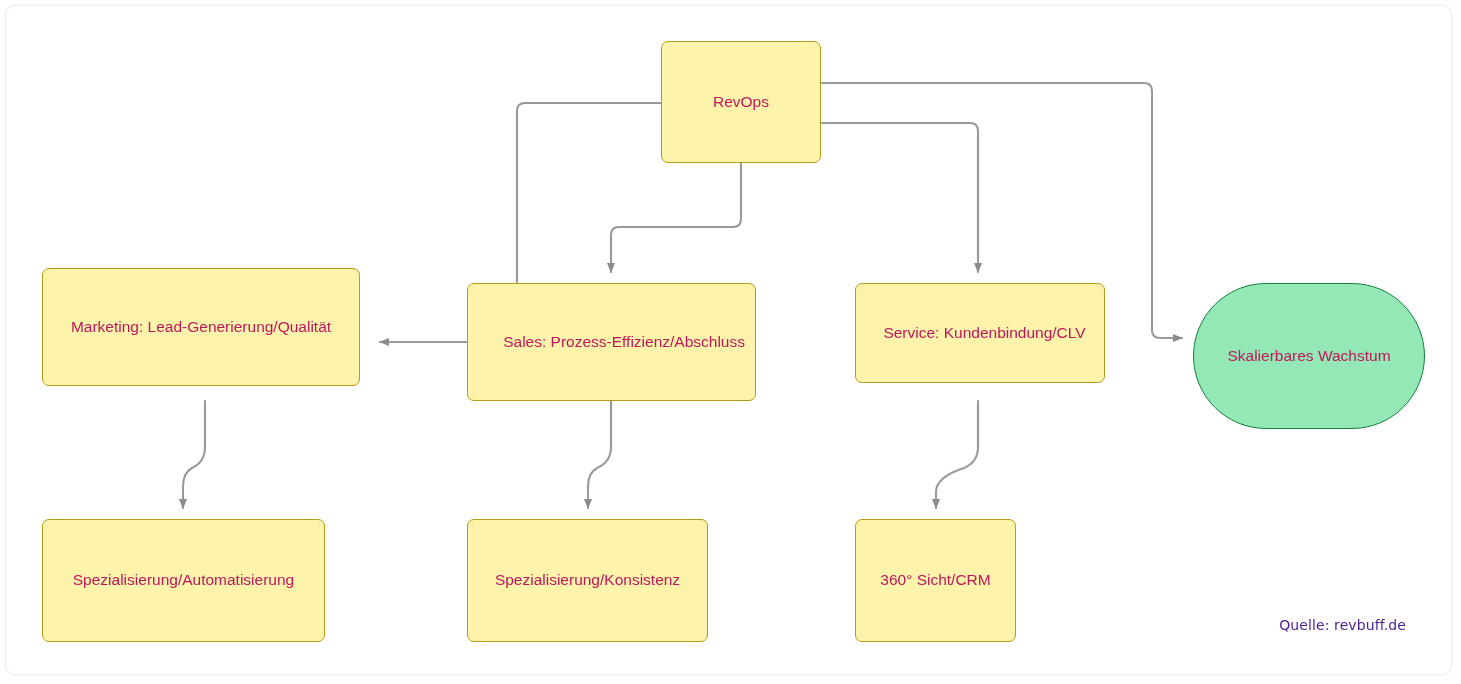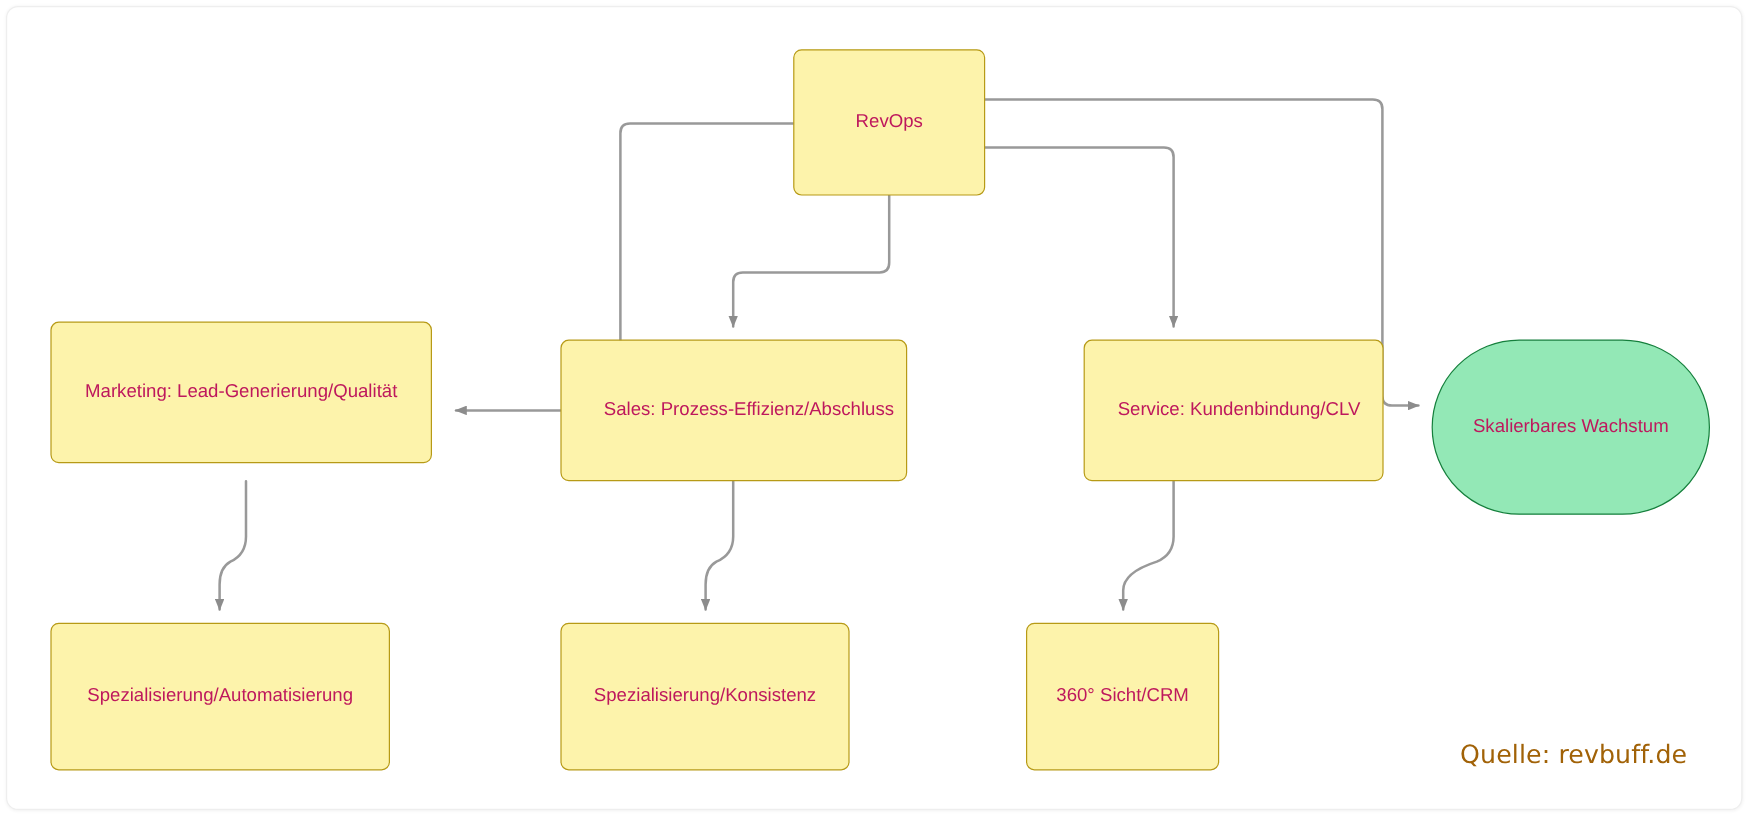--- a/index.html
+++ b/index.html
@@ -63,22 +63,22 @@
   }
   .node-label {
     pointer-events: none;
     white-space: nowrap;
   }
   #source-note {
     position: absolute;
     right: 55px;
     top: 617px;
     font-family: "DejaVu Sans", sans-serif;
-    font-size: 21px;
-    color: #a16207;
+    font-size: 14px;
+    color: #4c1d95;
     letter-spacing: 0.1px;
   }
 </style>
 </head>
 <body>
 
 <div id="canvas">
 
   <div id="card"></div>
 
@@ -114,21 +114,21 @@
   </div>
 
   <div class="node" id="node-marketing" style="left:42px; top:268px; width:318px; height:118px;">
     <span class="node-label">Marketing: Lead-Generierung/Qualität</span>
   </div>
 
   <div class="node" id="node-sales" style="left:467px; top:283px; width:289px; height:118px;justify-content:flex-end;">
     <span class="node-label">Sales: Prozess-Effizienz/Abschluss</span>
   </div>
 
-  <div class="node" id="node-service" style="left:903px; top:283px; width:250px; height:118px;padding-left:19px;">
+  <div class="node" id="node-service" style="left:855px; top:283px; width:250px; height:100px;padding-left:19px;">
     <span class="node-label">Service: Kundenbindung/CLV</span>
   </div>
 
   <div class="node stadium" id="node-growth" style="left:1193px; top:283px; width:232px; height:146px;">
     <span class="node-label">Skalierbares Wachstum</span>
   </div>
 
   <div class="node" id="node-spez-auto" style="left:42px; top:519px; width:283px; height:123px;">
     <span class="node-label">Spezialisierung/Automatisierung</span>
   </div>

